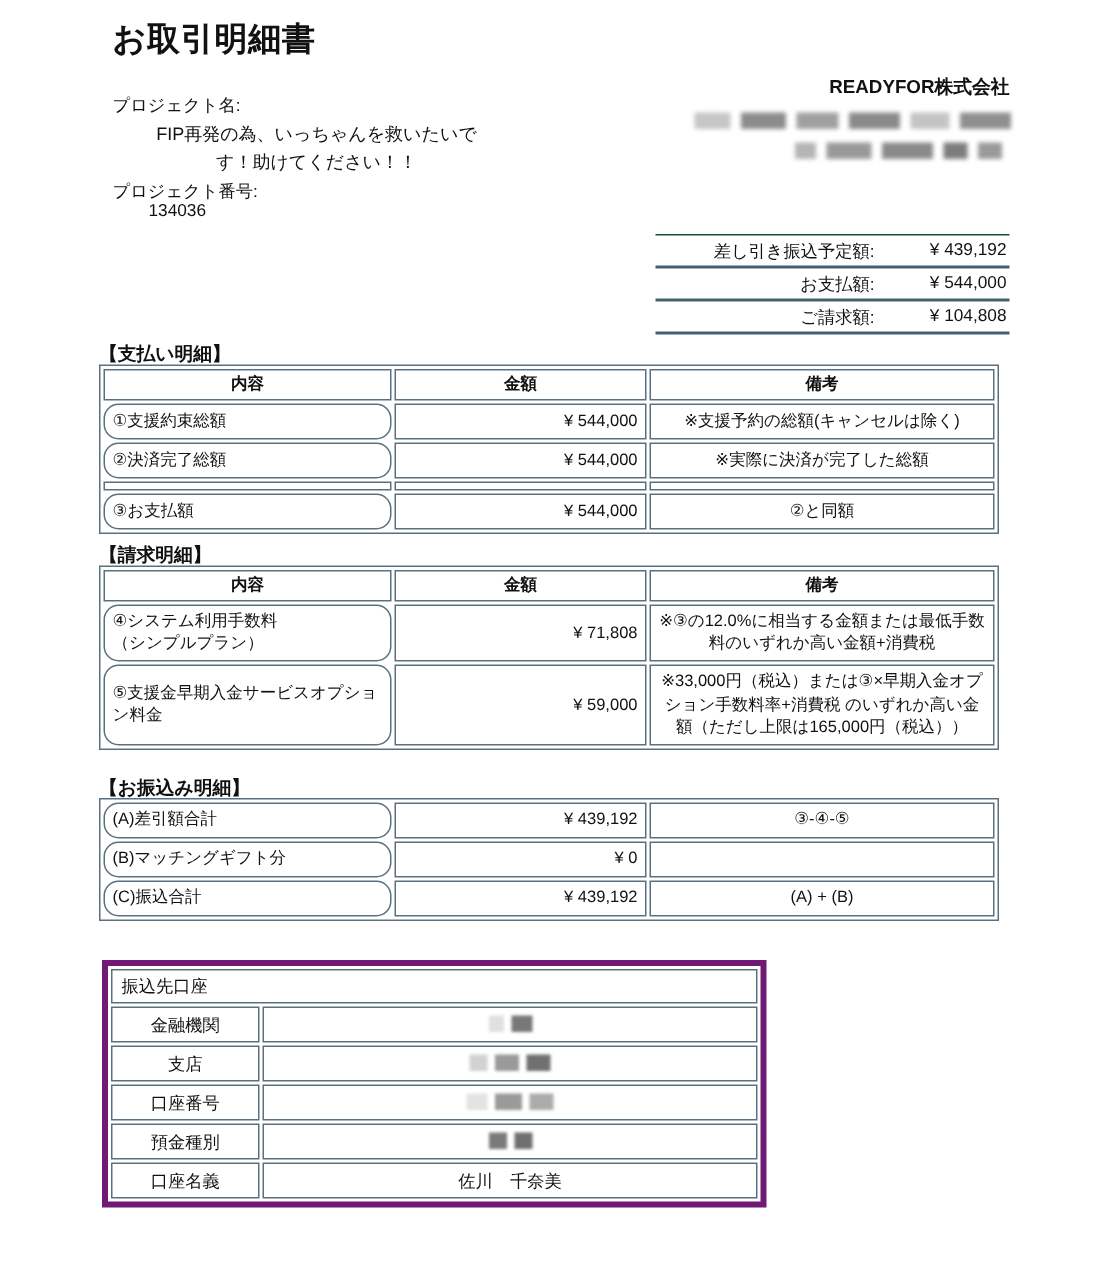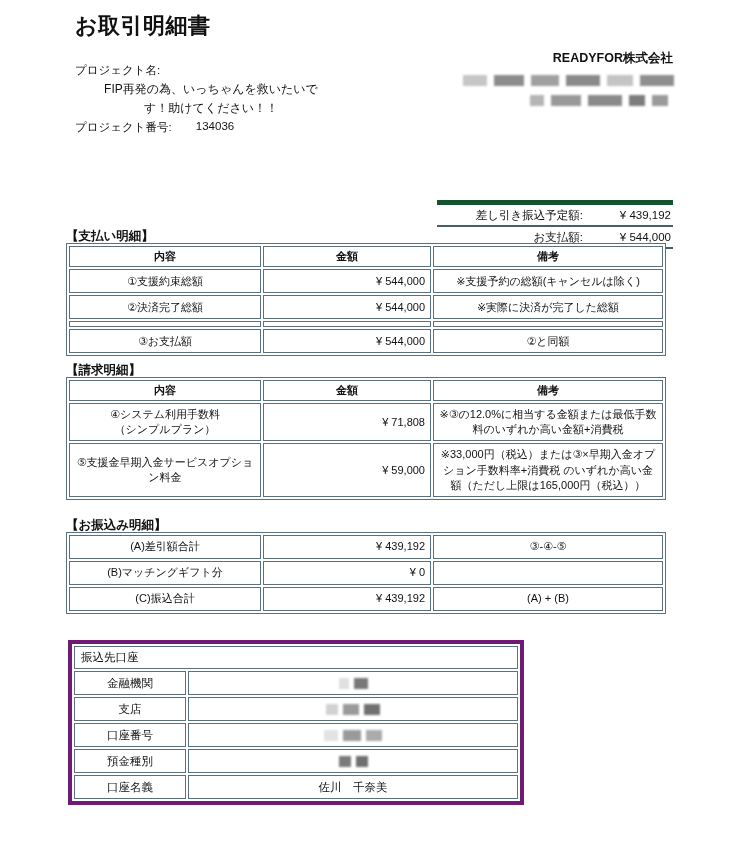--- a/index.html
+++ b/index.html
@@ -14,33 +14,33 @@
   }
   .doc-title {
     position: absolute; left: 75px; top: 11px;
     font-size: 22px; font-weight: bold; letter-spacing: .5px;
   }
   .proj-label { position: absolute; left: 75px; top: 63px; font-size: 11.5px; }
   .proj-name  {
     position: absolute; left: 72px; top: 80px; width: 278px;
     font-size: 12px; line-height: 1.6; text-align: center; white-space: pre-line;
   }
-  .proj-num-row { position: absolute; left: 75px; top: 120px; font-size: 11.5px; display: flex; }
+  .proj-num-row { position: absolute; left: 75px; top: 120px; font-size: 11.5px; display: flex; flex-direction: column; }
   .proj-num-value { margin-left: 24px; }
 
   .company-name {
     position: absolute; left: 420px; top: 50px; width: 253px;
     text-align: right; font-weight: bold; font-size: 12.5px;
   }
   .redact-line { position: absolute; height: 13px; display: flex; gap: 7px; filter: blur(1.3px); align-items: center; }
   .redact-line span, .redact-inline span { display: inline-block; height: 11px; }
   .rl1 { left: 463px; top: 74px; }
   .rl2 { left: 530px; top: 94px; }
 
-  .summary { position: absolute; left: 437px; top: 156px; width: 236px; border-top: 5px solid #14532d; margin-top: 44px; }
+  .summary { position: absolute; left: 437px; top: 156px; width: 236px; border-top: 1px solid #14532d; }
   .summary-row {
     display: flex; justify-content: flex-end; align-items: center;
     height: 22px; border-bottom: 2px solid #44606e; font-size: 11.5px;
   }
   .summary-value { width: 90px; text-align: right; padding-right: 2px; }
 
   .sec-label { position: absolute; left: 66px; font-weight: bold; font-size: 12.5px; }
   .sl-pay { top: 228px; }
   .sl-bill { top: 362px; }
   .sl-transfer { top: 517px; }
@@ -55,39 +55,39 @@
   .t-bill { top: 377px; }
   .t-transfer { top: 532px; }
   table.grid th, table.grid td {
     border: 1px solid #5a707e;
     font-size: 11px; line-height: 1.4;
     padding: 2px 5px;
     vertical-align: middle;
     background: #fff;
   }
   table.grid th { font-weight: bold; text-align: center; height: 20px; }
-  td.item { text-align: center; height: 24px; white-space: pre-line; }
+  td.item { text-align: left; height: 24px; white-space: pre-line; border-radius: 10px; }
   td.amt  { text-align: right; padding-right: 4px; }
   td.note { text-align: center; }
   tr.spacer td { height: 6px; padding: 0; }
   .t-bill td.h2 { height: 38px; }
   .t-bill td.h3 { height: 54px; }
 
   table.bank {
     position: absolute; left: 68px; top: 640px;
     border: 4px solid #701a75;
     border-collapse: separate; border-spacing: 2px;
     background: #fff;
   }
   table.bank td {
     border: 1px solid #5a707e;
     font-size: 11.5px; background: #fff; vertical-align: middle;
   }
   td.bank-head { text-align: left; padding: 3px 6px; height: 20px; }
-  td.bank-label { width: 112px; text-align: center; height: 24px; }
+  td.bank-label { width: 99px; text-align: center; height: 24px; }
   td.bank-value { width: 330px; text-align: center; height: 24px; }
   .redact-inline { display: inline-flex; gap: 5px; filter: blur(1.1px); vertical-align: middle; }
 </style>
 </head>
 <body>
 
 <div class="page">
 
   <div class="doc-title">お取引明細書</div>
 
@@ -118,20 +118,24 @@
 
   <div class="summary">
     <div class="summary-row">
       <span class="summary-label">差し引き振込予定額:</span>
       <span class="summary-value">¥ 439,192</span>
     </div>
     <div class="summary-row">
       <span class="summary-label">お支払額:</span>
       <span class="summary-value">¥ 544,000</span>
     </div>
+    <div class="summary-row">
+      <span class="summary-label">ご請求額:</span>
+      <span class="summary-value">¥ 104,808</span>
+    </div>
   </div>
 
   <div class="sec-label sl-pay">【支払い明細】</div>
   <table class="grid t-pay">
     <colgroup>
         <col style="width:192px">
         <col style="width:168px">
         <col style="width:230px">
       </colgroup>
     <tbody>

